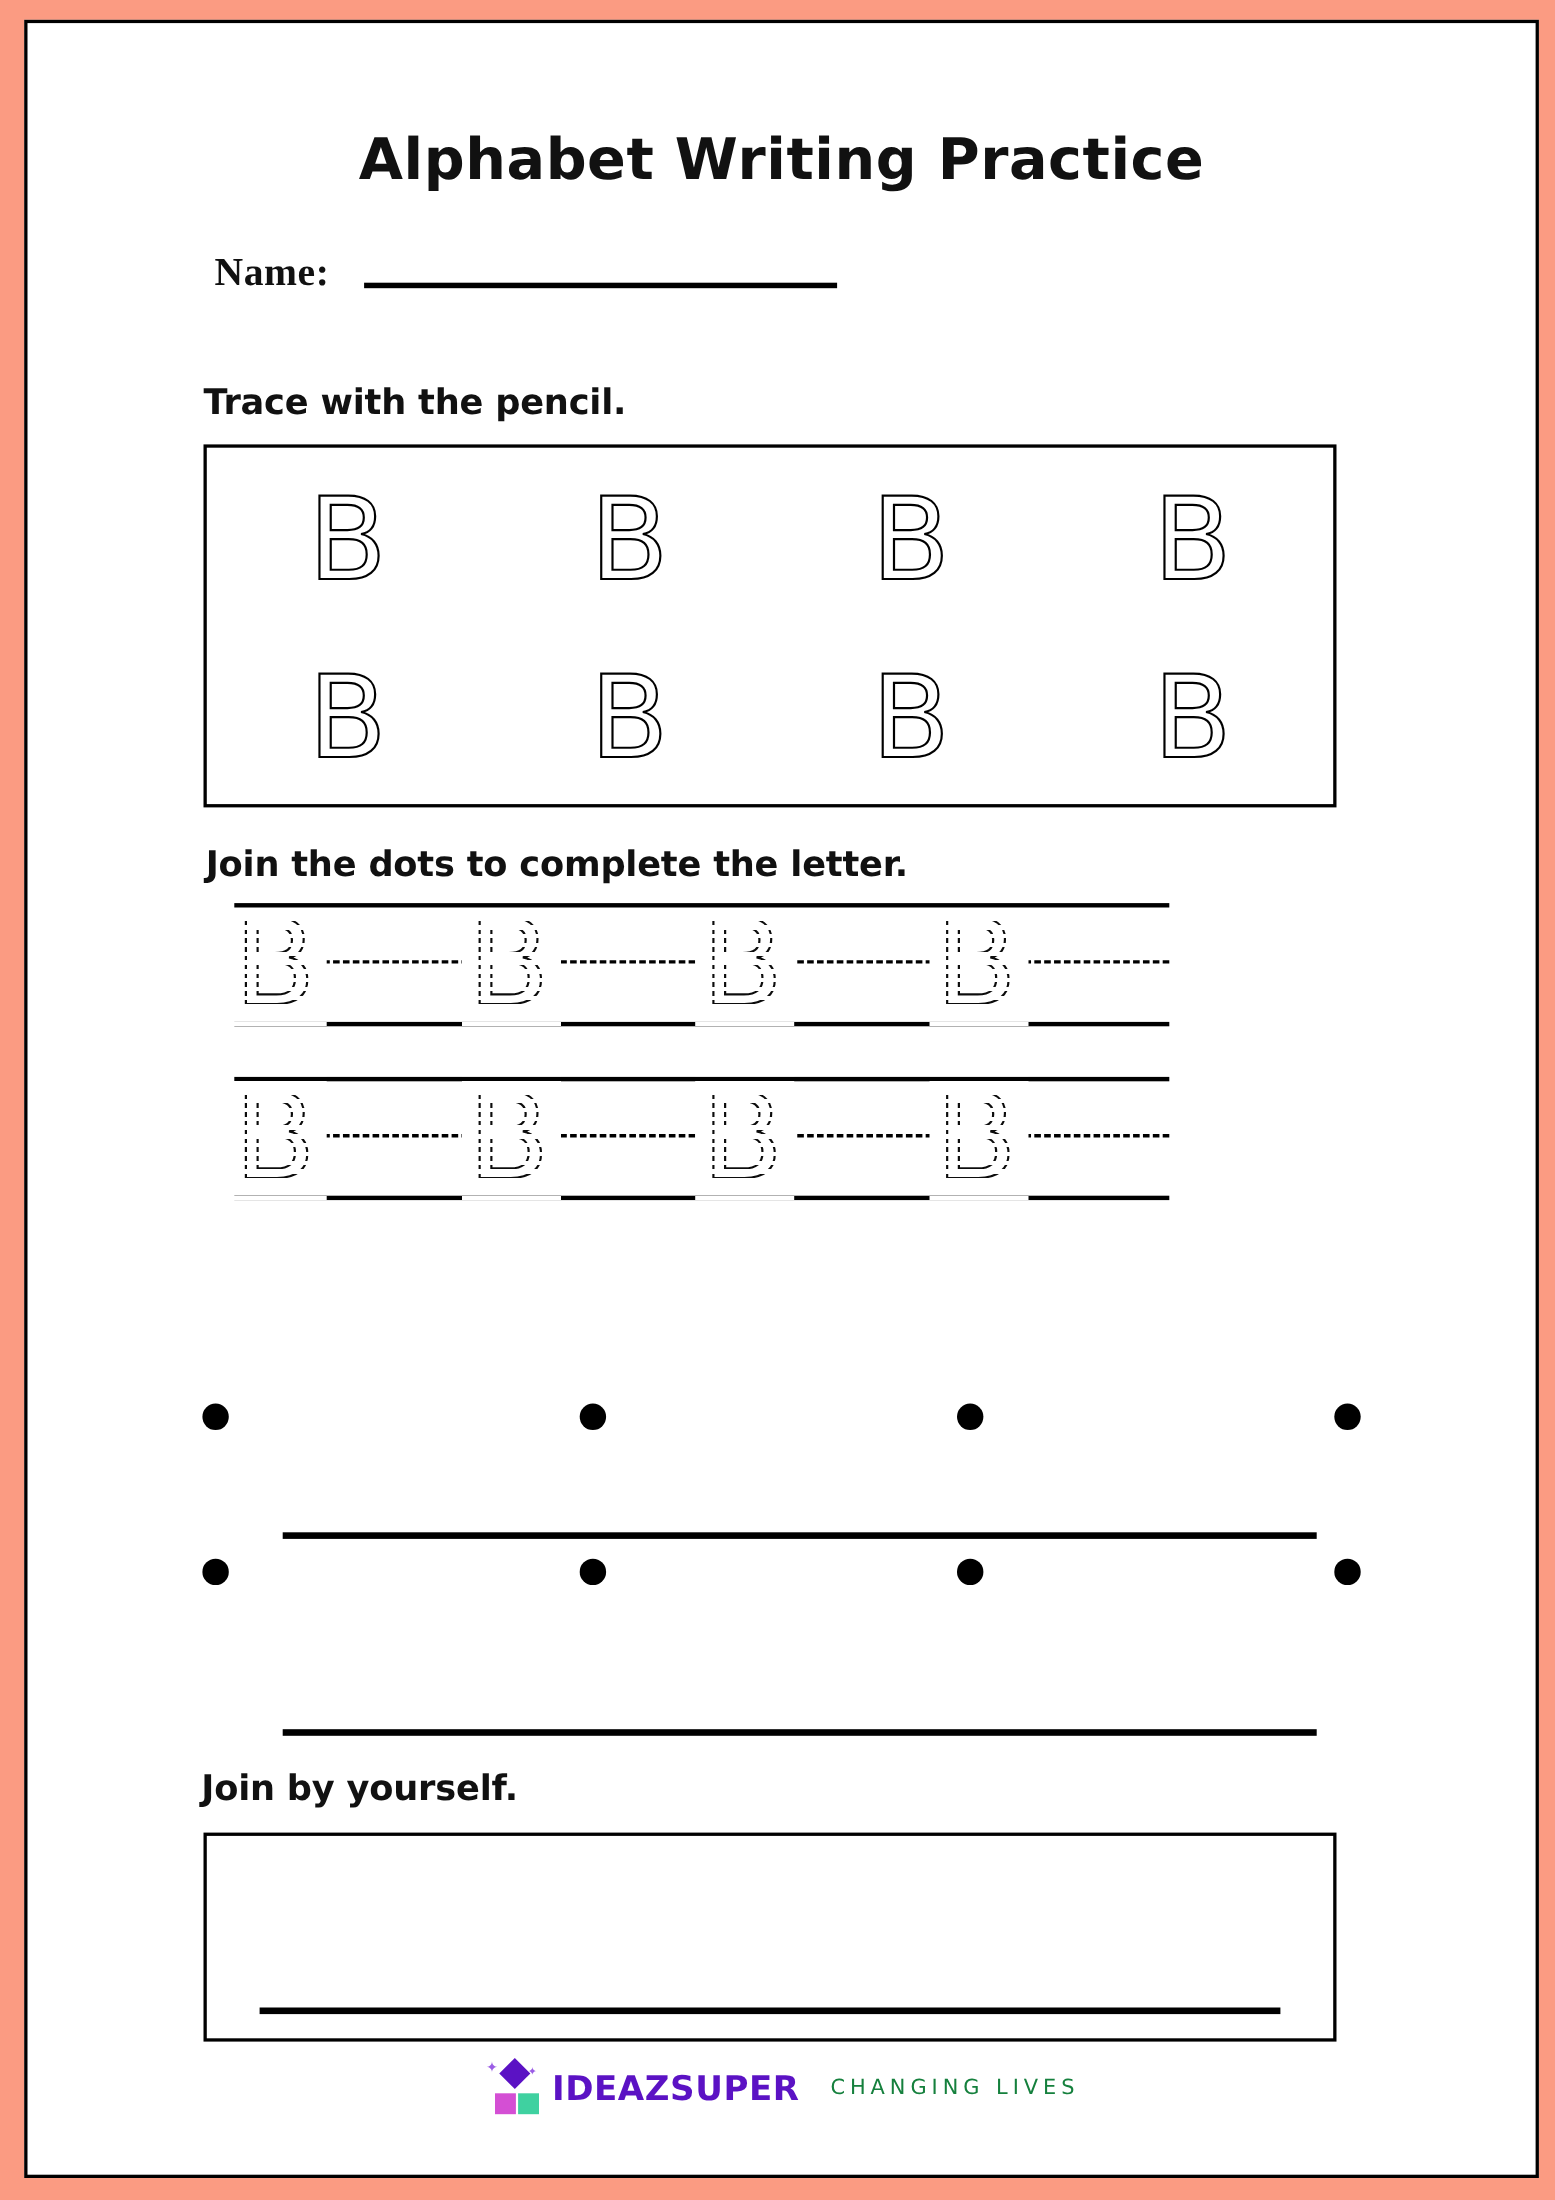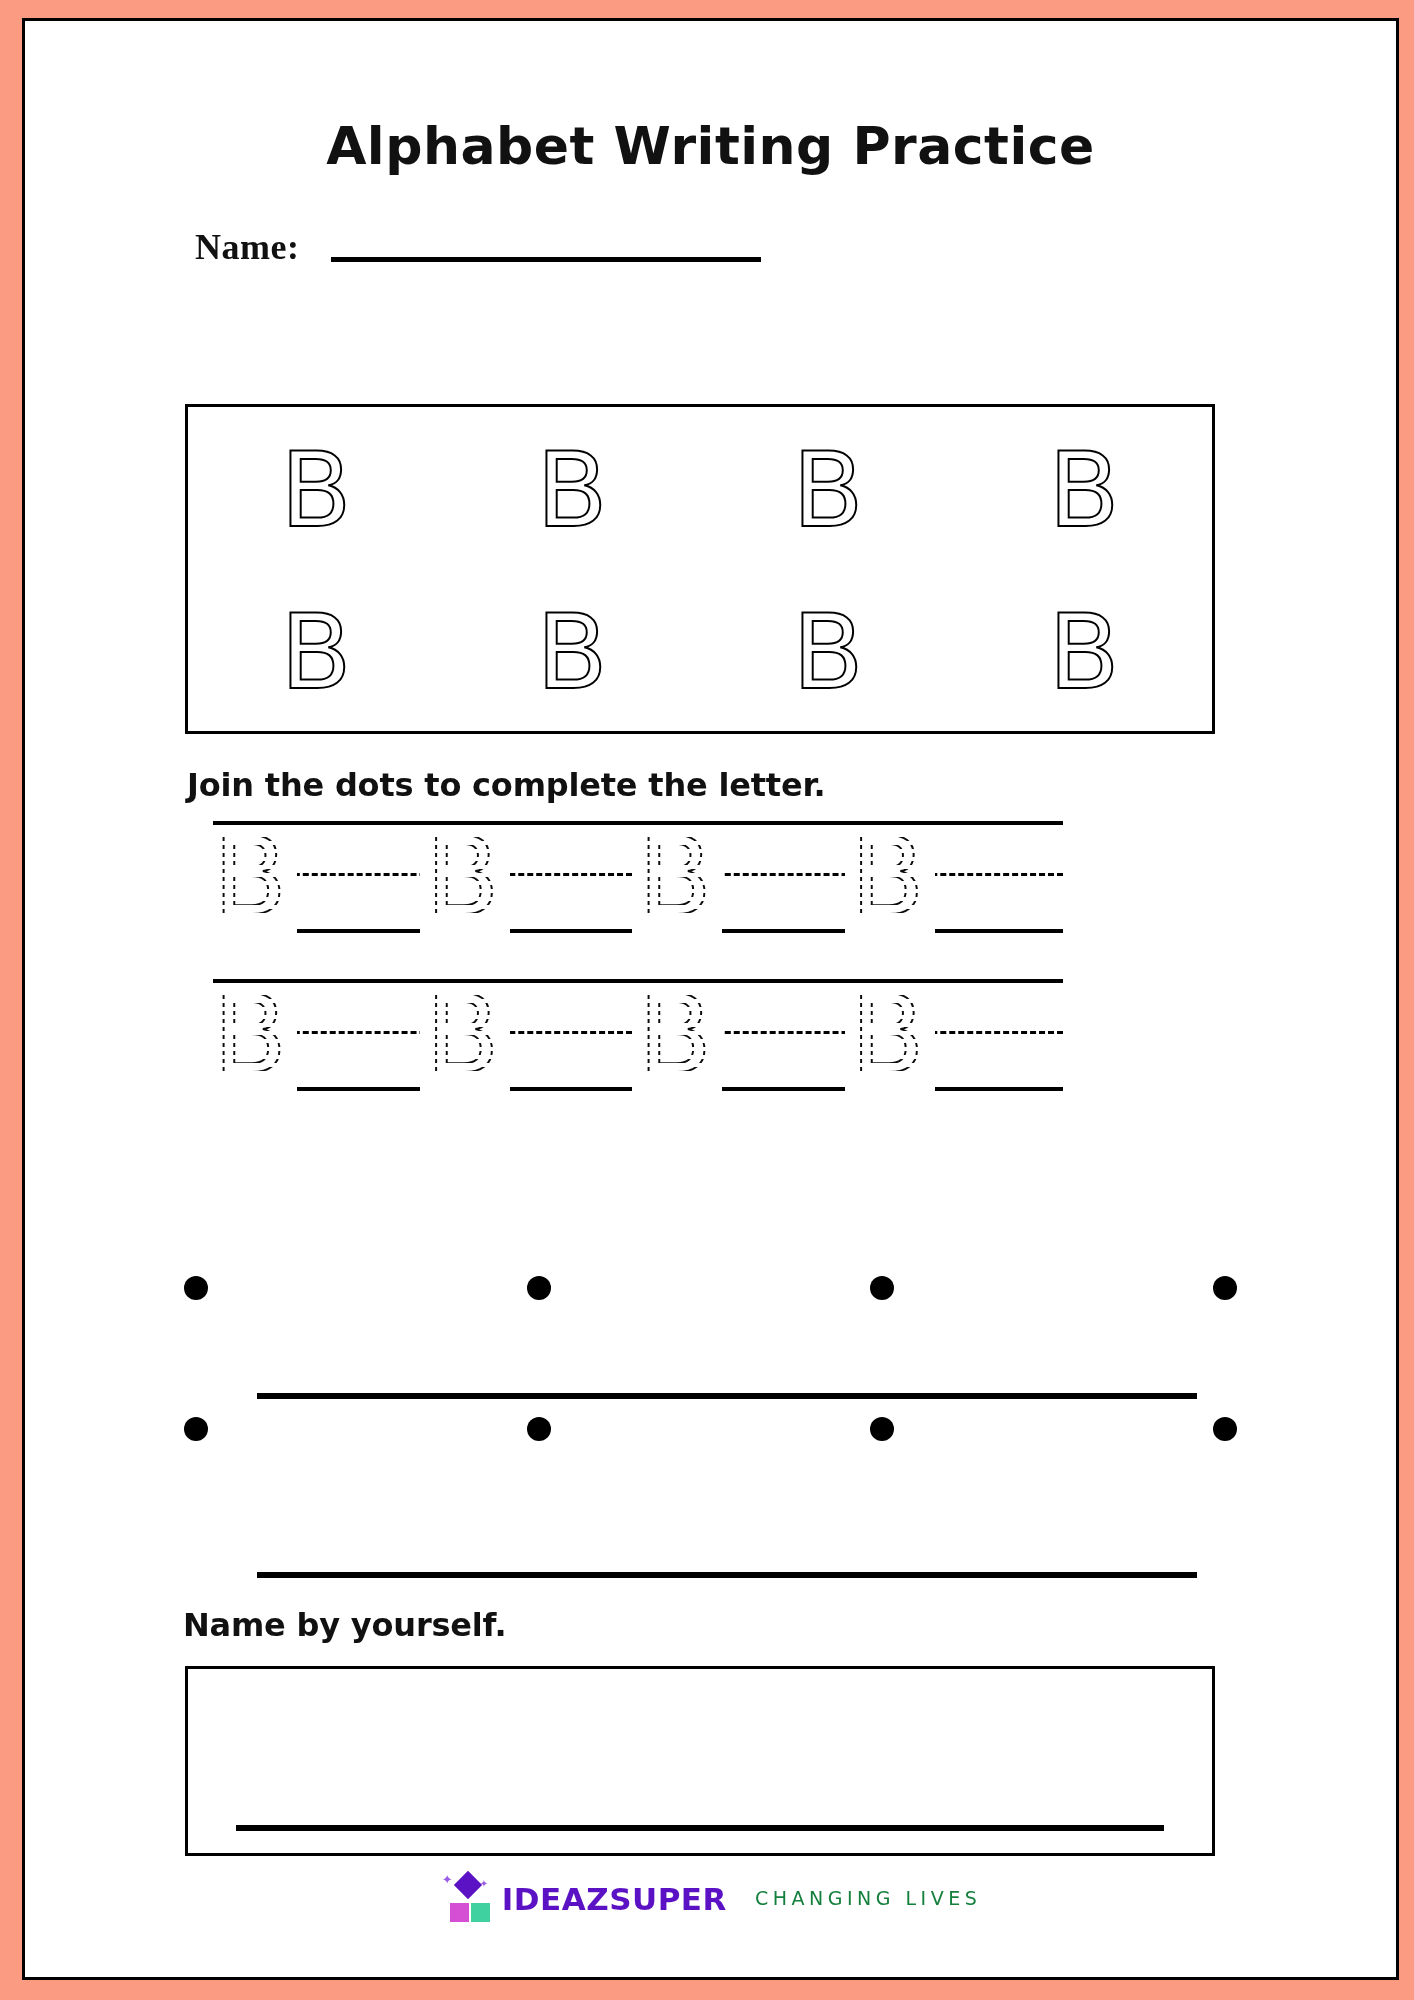--- a/index.html
+++ b/index.html
@@ -304,20 +304,21 @@
 <div class="page">
   <div class="inner">
 
     <div class="title">Alphabet Writing Practice</div>
 
     <div class="name-row">
       <span class="name-label">Name:</span>
       <span class="name-line"></span>
     </div>
 
+    <div class="heading h-trace">Trace with the pencil.</div>
 
     <div class="trace-box">
       <div class="trace-row r1">
         <div class="trace-cell">
             <span class="outline-letter">B</span>
           </div>
         <div class="trace-cell">
             <span class="outline-letter">B</span>
           </div>
         <div class="trace-cell">
@@ -419,21 +420,21 @@
         </div>
       <div class="dot-cell">
           <span class="big-dot"></span>
         </div>
       <div class="dot-cell">
           <span class="big-dot"></span>
         </div>
     </div>
     <div class="write-rule wr2"></div>
 
-    <div class="heading h-self">Name by yourself.</div>
+    <div class="heading h-self">Join by yourself.</div>
 
     <div class="self-box">
       <div class="self-rule"></div>
     </div>
 
     <div class="footer">
       <div class="logo-wrap">
         <div class="logo-marks">
           <span class="spark s-a">✦</span>
           <span class="spark s-b">✦</span>

